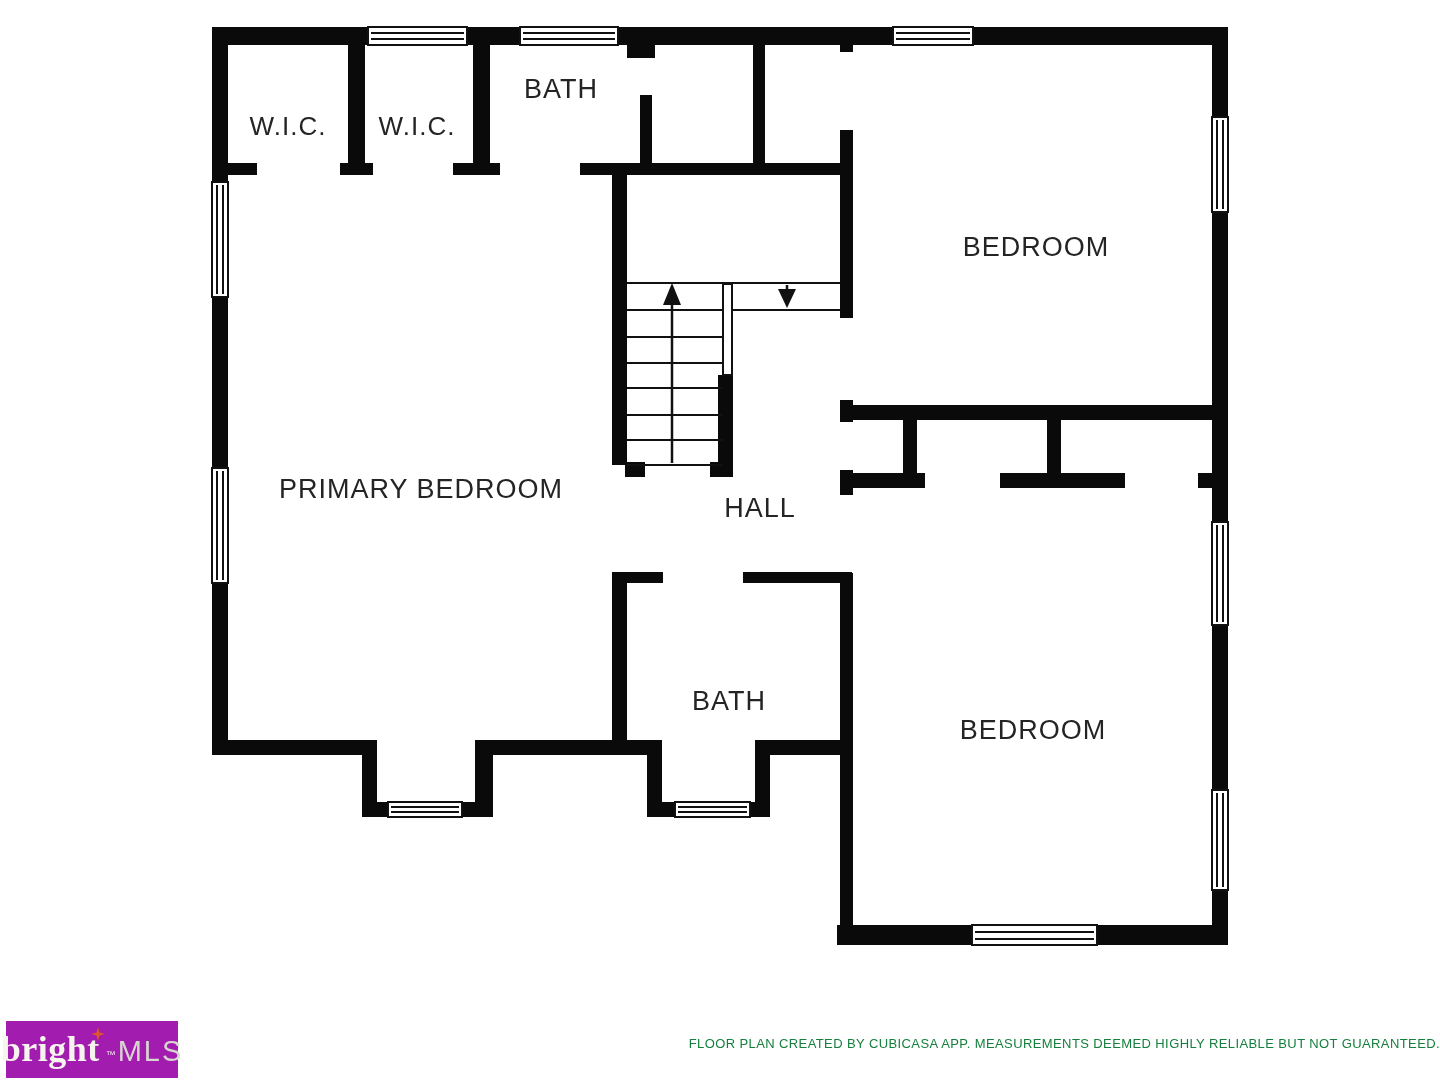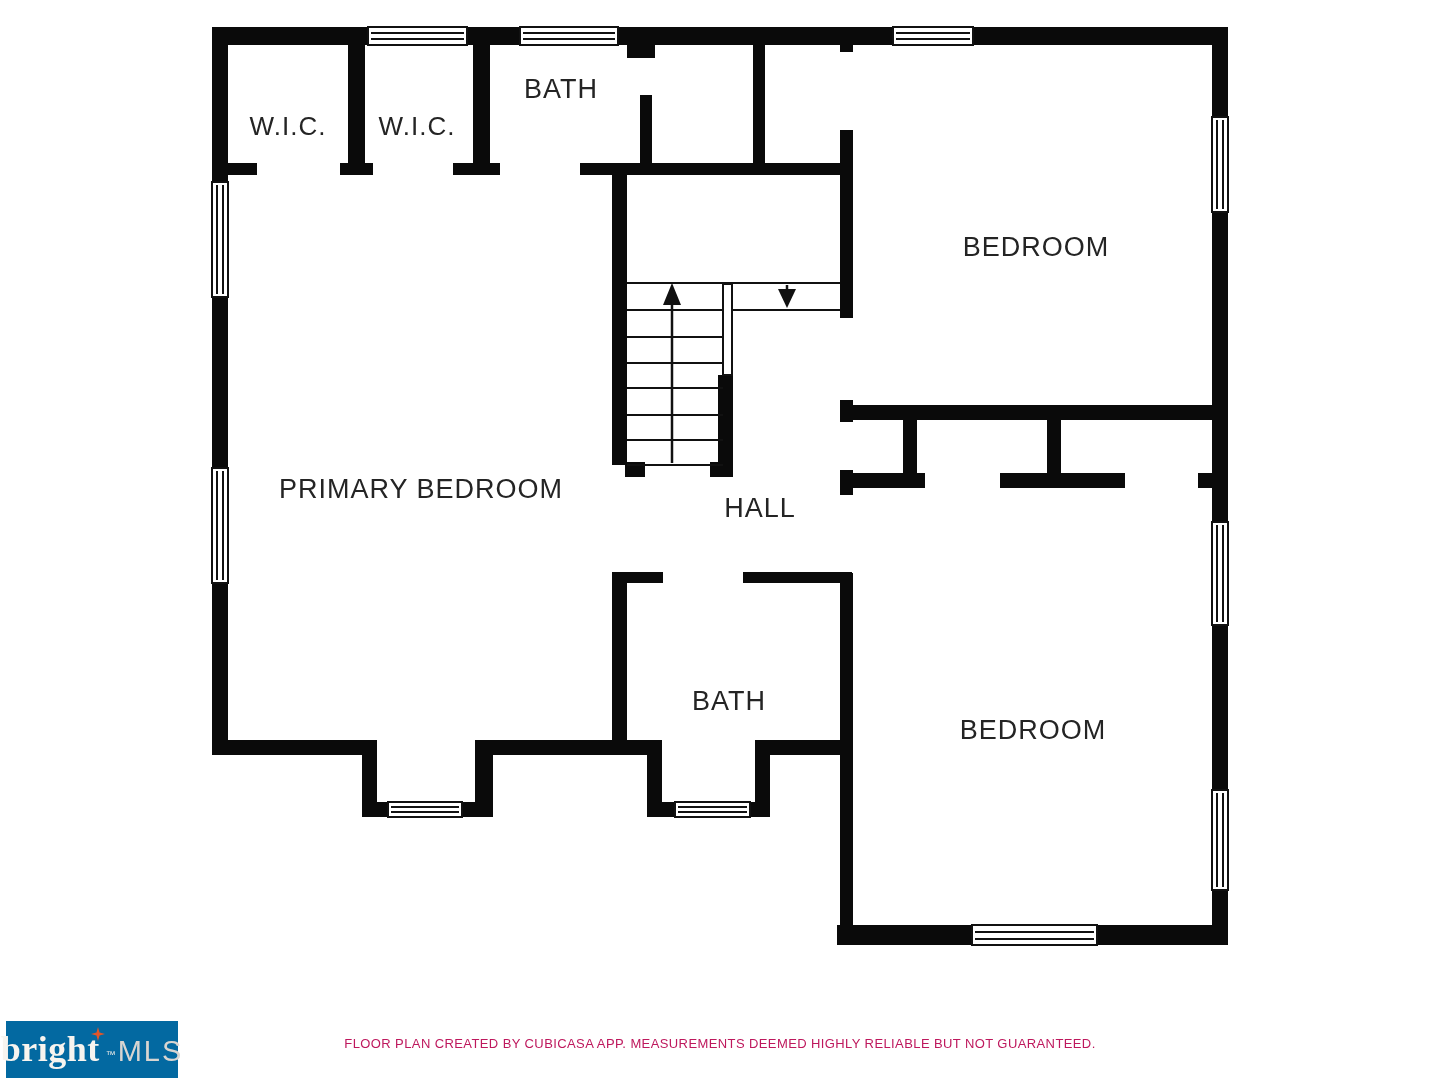--- a/index.html
+++ b/index.html
@@ -26,21 +26,21 @@
   .win-frame { fill: #ffffff; stroke: #111111; stroke-width: 2; }
   .win-line { stroke: #111111; stroke-width: 1.5; }
   .newel-thin { fill: #ffffff; stroke: #111111; stroke-width: 2; }
 
   .logo-box {
     position: absolute;
     left: 6px;
     top: 1021px;
     width: 172px;
     height: 57px;
-    background: #0369a1;
+    background: #a21caf;
     display: flex;
     align-items: baseline;
     justify-content: center;
     padding-top: 0;
   }
   .brand-wrap { position: relative; display: inline-block; line-height: 57px; }
   .brand {
     font-family: "Liberation Serif", serif;
     font-weight: 700;
     font-size: 36px;
@@ -63,24 +63,24 @@
     font-weight: 400;
     color: #d8d5d1;
     letter-spacing: 2px;
     line-height: 57px;
   }
   .disclaimer {
     position: absolute;
     left: 0;
     right: 0;
     top: 1036px;
-    text-align: center;
+    text-align: right;
     font-size: 13px;
     letter-spacing: 0.4px;
-    color: #be185d;
+    color: #15803d;
     font-family: "Liberation Sans", sans-serif;
   }
 </style>
 </head>
 <body>
 
 <div class="canvas">
 
   <svg class="plan" width="1440" height="1080" viewBox="0 0 1440 1080" shape-rendering="crispEdges">
 

